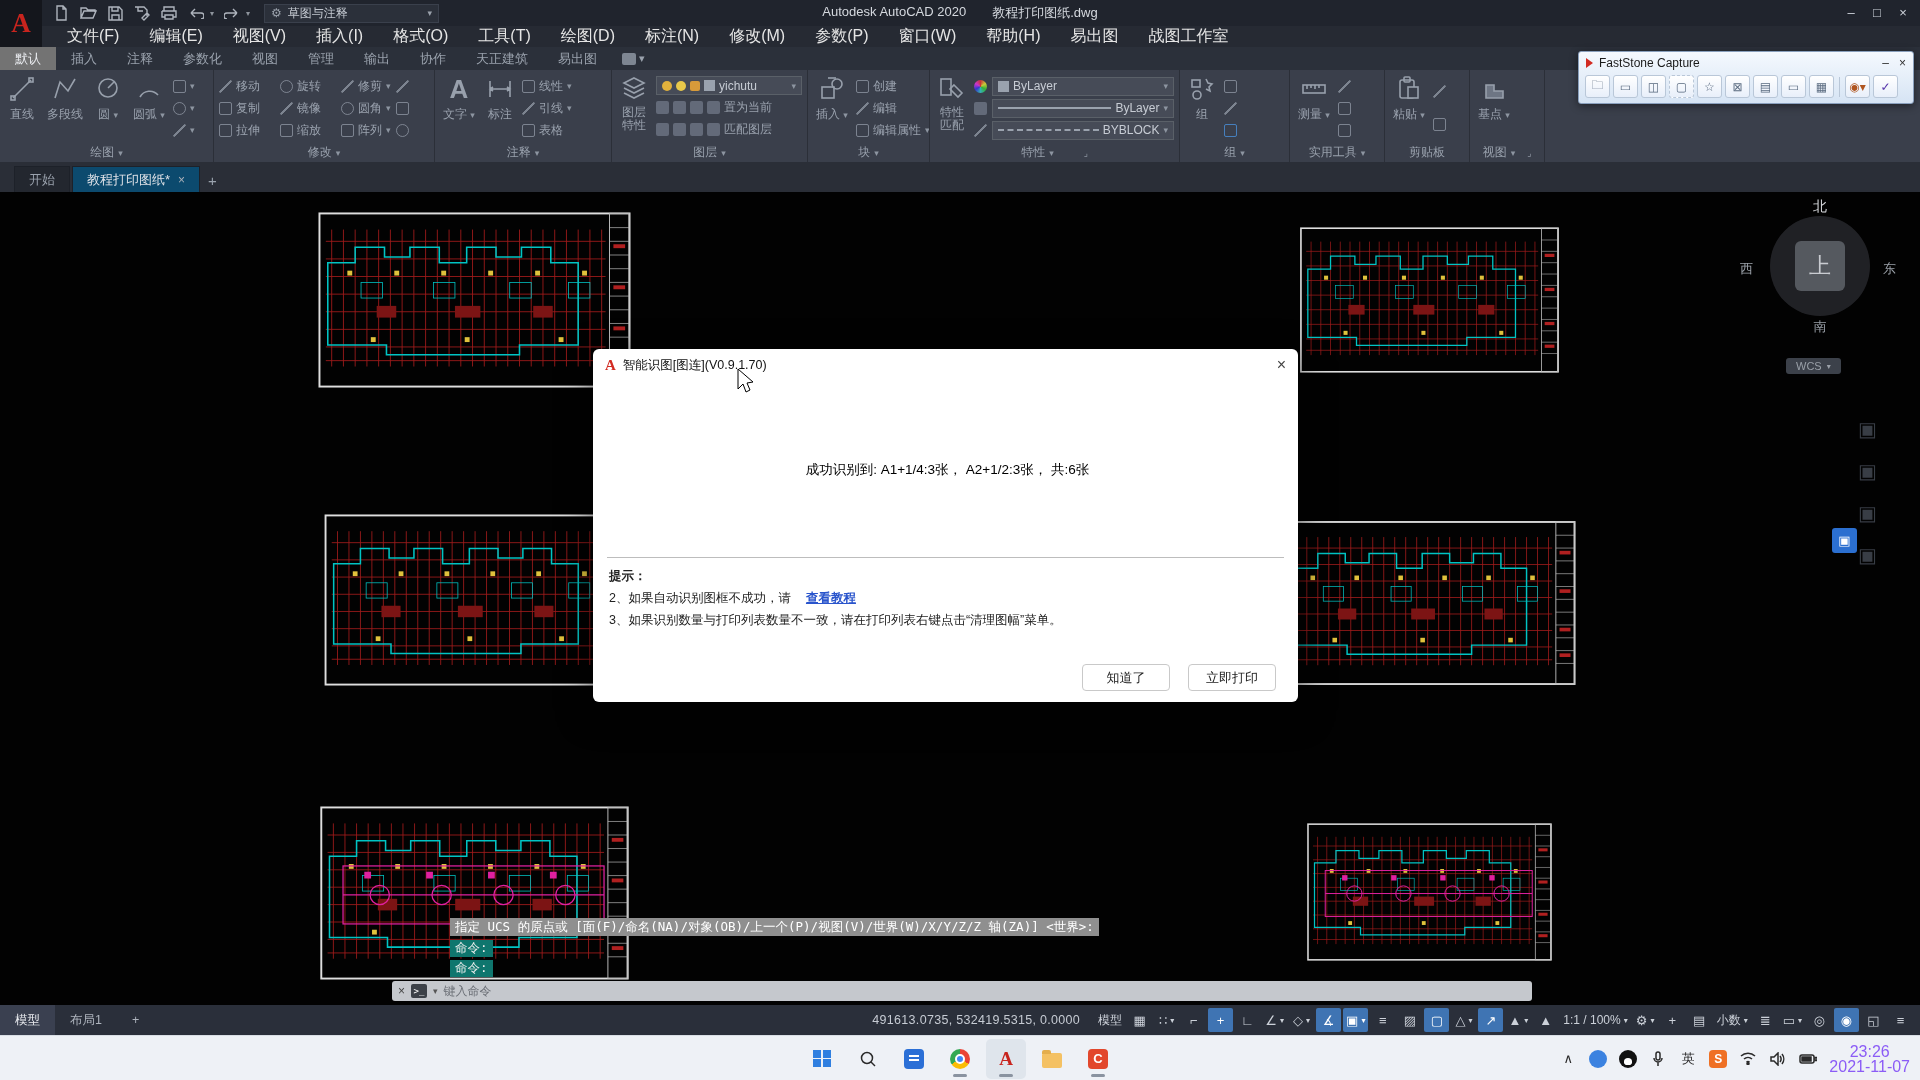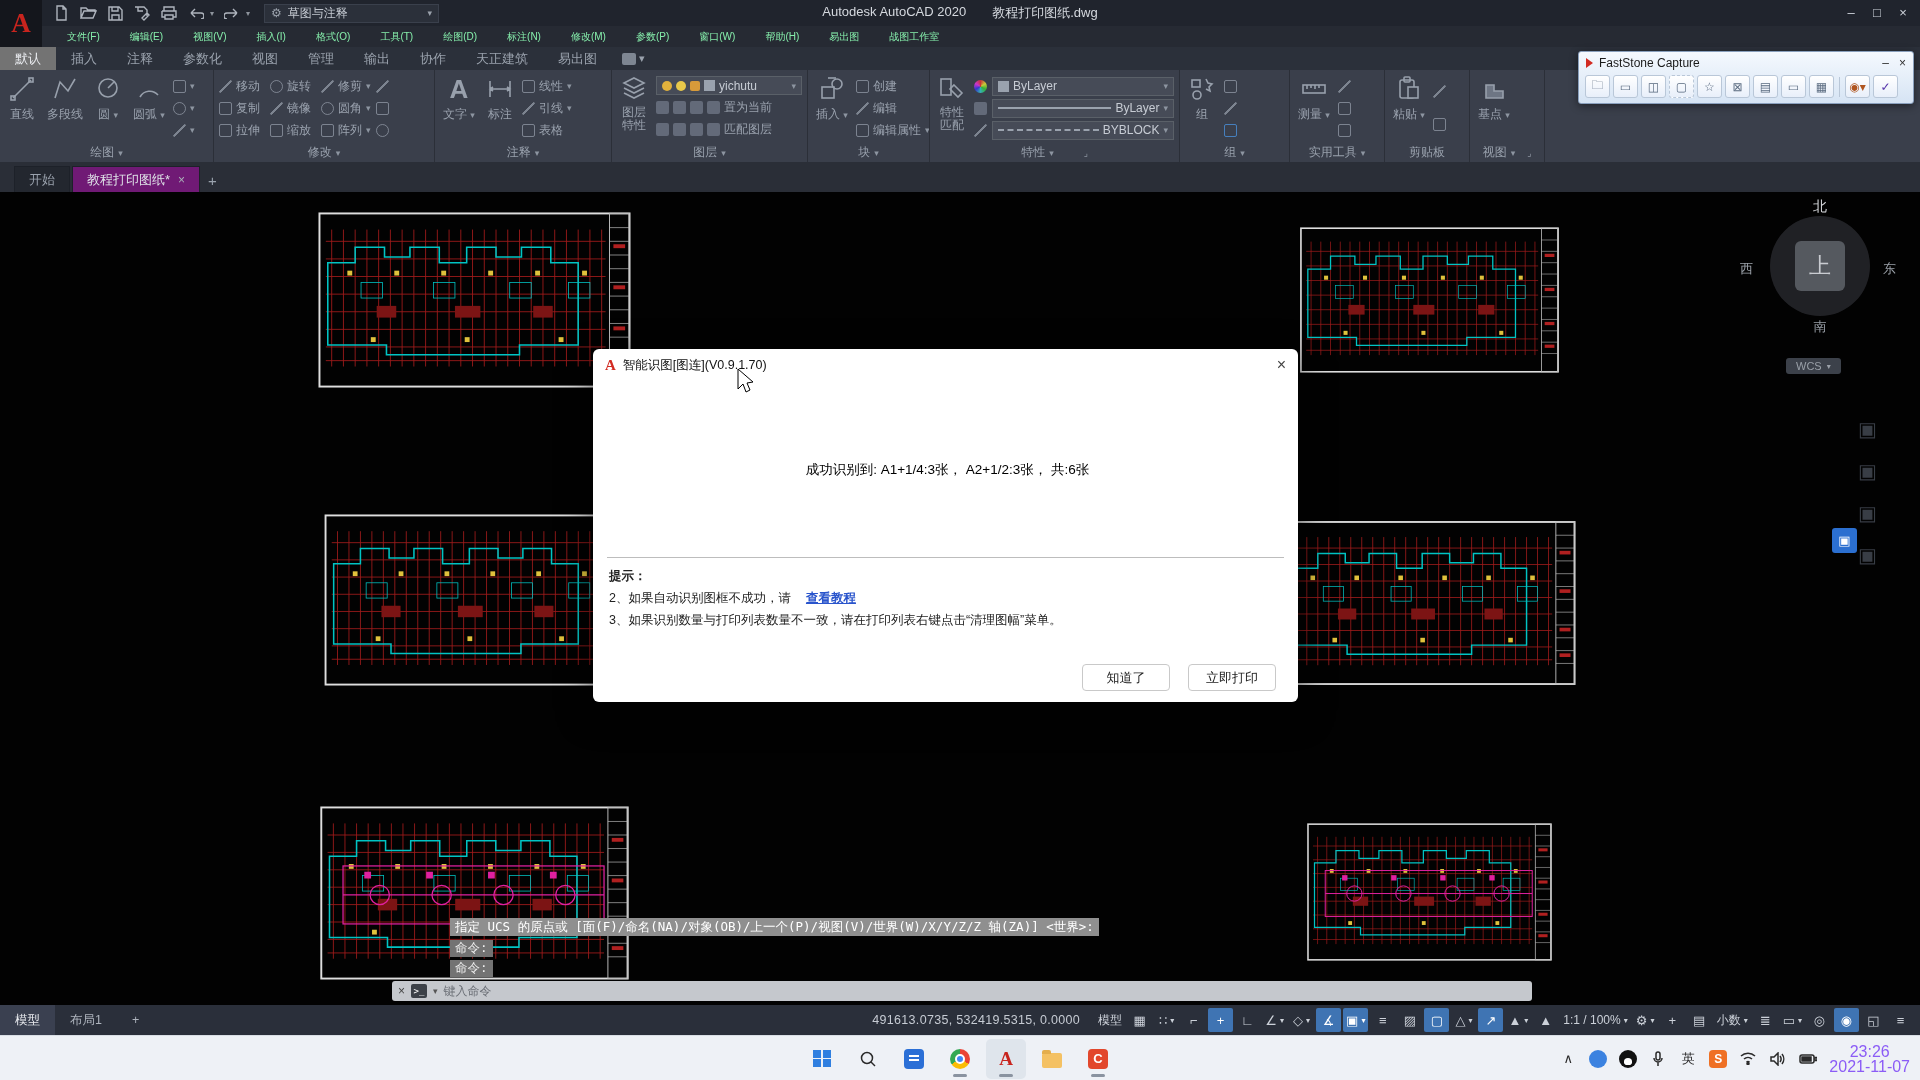--- a/index.html
+++ b/index.html
@@ -22,21 +22,21 @@
   .wsfield .gear{color:#9aa1ab;font-size:12px;}
   .wsfield .car{margin-left:auto;color:#9aa1ab;font-size:9px;}
   .title-center{position:absolute;left:50%;transform:translateX(-50%);display:flex;gap:26px;
     color:#d4d8de;font-size:13px;white-space:nowrap;}
   .winbtns{position:absolute;right:4px;top:0;display:flex;height:24px;}
   .winbtns span{width:26px;display:flex;align-items:center;justify-content:center;color:#cfd4dc;font-size:13px;}
 
   
   .menubar{position:absolute;left:0;top:26px;width:1920px;height:21px;background:#262a33;
     display:flex;align-items:center;padding-left:52px;}
-  .menu-item{color:#86efac;font-size:10px;padding:0 15px;height:100%;display:flex;align-items:center;white-space:nowrap;}
+  .menu-item{color:#e5e5e5;font-size:16px;padding:0 15px;height:100%;display:flex;align-items:center;white-space:nowrap;}
 
   
   .ribbontabs{position:absolute;left:0;top:47px;width:1920px;height:23px;background:#2b303a;
     display:flex;align-items:flex-end;}
   .rtab{color:#9aa2ad;font-size:13px;padding:0 15px;height:23px;display:flex;align-items:center;white-space:nowrap;}
   .rtab.active{background:#737373;color:#e8eaee;}
   .rtab-extra{display:flex;align-items:center;gap:3px;margin-left:10px;color:#9aa2ad;font-size:11px;height:23px;}
   .rtab-extra .bx{width:14px;height:12px;background:#7e8692;border-radius:2px;}
   .panels{position:absolute;left:0;top:70px;width:1920px;height:92px;background:#3a3f4b;display:flex;}
   .panel{height:92px;border-right:1px solid #2b2f38;display:flex;flex-direction:column;overflow:hidden;flex:none;}
@@ -48,35 +48,35 @@
     padding:2px 3px;color:#9aa2ae;font-size:12px;gap:3px;white-space:nowrap;}
   .bigbtn svg{width:28px;height:28px;stroke:#98a0ac;fill:none;stroke-width:1.6;}
   .bigbtn .lbl2{text-align:center;line-height:13px;}
   .car{font-size:9px;color:#8d95a1;}
   .scol{display:flex;flex-direction:column;justify-content:space-around;padding:2px 0;}
   .srow{display:flex;align-items:center;gap:4px;color:#9aa2ae;font-size:12px;white-space:nowrap;height:20px;}
   .mini{width:13px;height:13px;border:1px solid #8d95a1;border-radius:2px;opacity:.8;flex:none;}
   .mini.round{border-radius:50%;}
   .mini.slash{background:linear-gradient(135deg,transparent 44%,#8d95a1 44%,#8d95a1 56%,transparent 56%);border:none;}
   .mini.fill{background:#6e7684;border:none;}
-  .mgrid{display:grid;grid-template-columns:auto auto auto;grid-auto-rows:22px;column-gap:10px;align-items:center;padding-top:2px;}
+  .mgrid{display:grid;grid-template-columns:auto auto auto;grid-auto-rows:22px;column-gap:20px;align-items:center;padding-top:2px;}
   .dd{display:flex;align-items:center;gap:4px;background:#464b57;border:1px solid #5a6068;height:19px;
     padding:0 5px;color:#c7ccd4;font-size:12px;}
   .dd .car{margin-left:auto;}
   .sw{width:11px;height:11px;background:#9aa2ae;flex:none;}
   .lite{width:10px;height:10px;border-radius:50%;flex:none;}
   .ln{flex:1;height:0;border-top:2px solid #9aa2ae;}
   .ln.dash{border-top-style:dashed;}
 
   
   .filetabs{position:absolute;left:0;top:162px;width:1920px;height:30px;background:#2a2e37;
     display:flex;align-items:flex-end;padding-left:14px;gap:2px;}
   .ftab{height:26px;display:flex;align-items:center;gap:8px;padding:0 14px;font-size:13px;
     color:#9aa2ad;background:#23272f;border:1px solid #1d2129;border-bottom:none;}
-  .ftab.active{background:#701a75;color:#dde0e6;}
+  .ftab.active{background:#0c4a6e;color:#dde0e6;}
   .ftab .x{color:#aab0b9;font-size:12px;}
   .ftab-add{color:#9aa2ad;font-size:15px;margin-left:6px;padding-bottom:3px;}
 
   
   .canvas{position:absolute;left:0;top:192px;width:1920px;height:813px;background:#020202;overflow:hidden;}
   .plan{position:absolute;}
   
   .compass{position:absolute;left:1752px;top:6px;width:136px;height:156px;}
   .c-ring{position:absolute;left:18px;top:18px;width:100px;height:100px;border-radius:50%;
     background:rgba(58,61,68,.55);}
@@ -89,21 +89,21 @@
   .wcs{position:absolute;left:1786px;top:166px;background:#3c414a;border-radius:3px;color:#9aa0a8;
     font-size:11px;padding:2px 10px;display:flex;gap:5px;align-items:center;}
   
   .side-col{position:absolute;left:1858px;top:225px;display:flex;flex-direction:column;gap:18px;}
   .side-col span{color:#383d45;font-size:20px;}
   .side-blue{position:absolute;left:1832px;top:336px;width:25px;height:25px;background:#2b6fd0;border-radius:3px;
     display:flex;align-items:center;justify-content:center;color:#fff;font-size:13px;}
   
   .cmdline1{position:absolute;left:450px;top:726px;height:18px;background:#8f8f8f;color:#fff;
     font-family:"DejaVu Sans Mono",monospace;font-size:12.5px;display:flex;align-items:center;padding:0 5px;white-space:nowrap;}
-  .cmdline2{position:absolute;left:450px;height:17px;background:#737373;color:#eee;
+  .cmdline2{position:absolute;left:450px;height:17px;background:#0f766e;color:#eee;
     font-family:"DejaVu Sans Mono",monospace;font-size:12.5px;display:flex;align-items:center;padding:0 5px;}
   .cmdbar{position:absolute;left:392px;top:789px;width:1140px;height:20px;background:rgba(214,217,222,.92);
     border-radius:3px;display:flex;align-items:center;gap:6px;padding:0 6px;font-size:12px;}
   .cmdbar .x{color:#444;font-size:12px;}
   .cmdbar .pbox{width:16px;height:14px;background:#3c4148;color:#fff;font-size:9px;display:flex;
     align-items:center;justify-content:center;border-radius:2px;font-family:"DejaVu Sans Mono",monospace;}
   .cmdbar .car{color:#555;}
   .cmdbar .ph{color:#6b6f76;}
   .cursor{position:absolute;z-index:60;}
 

